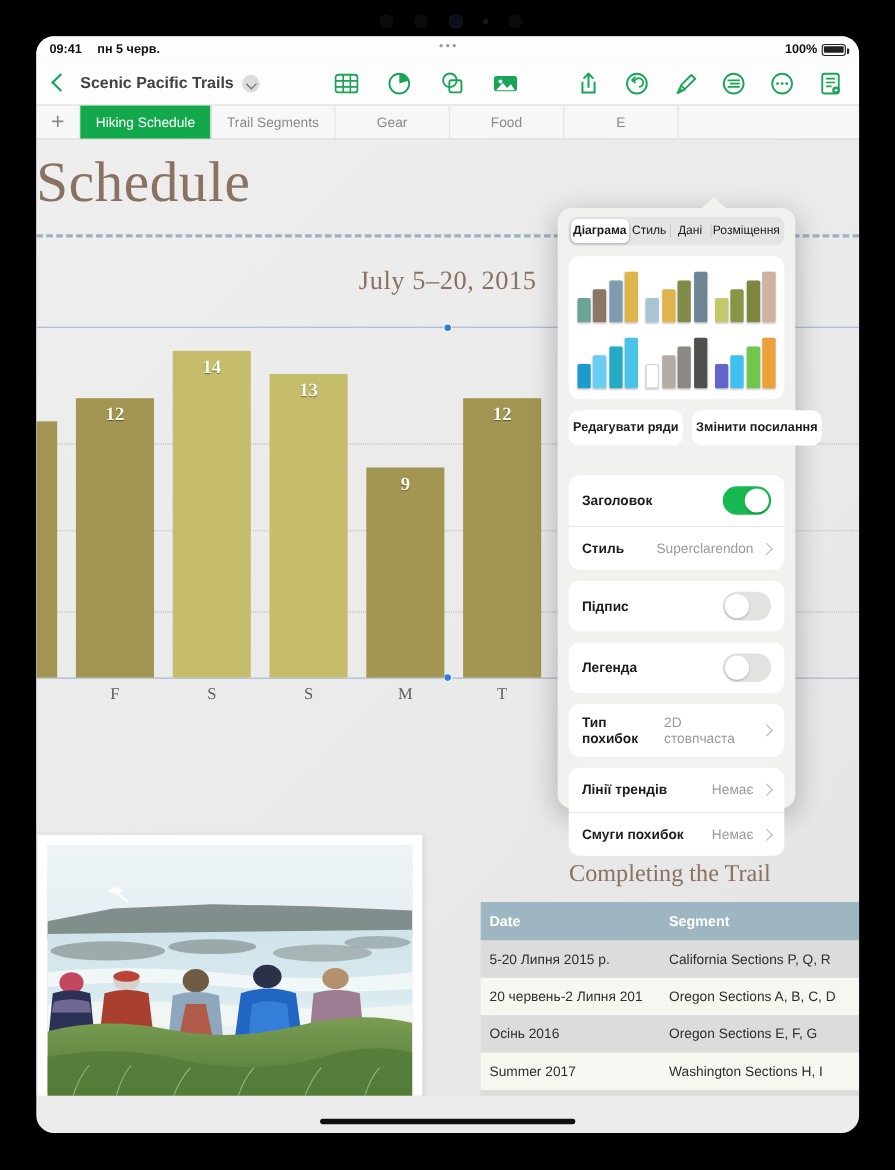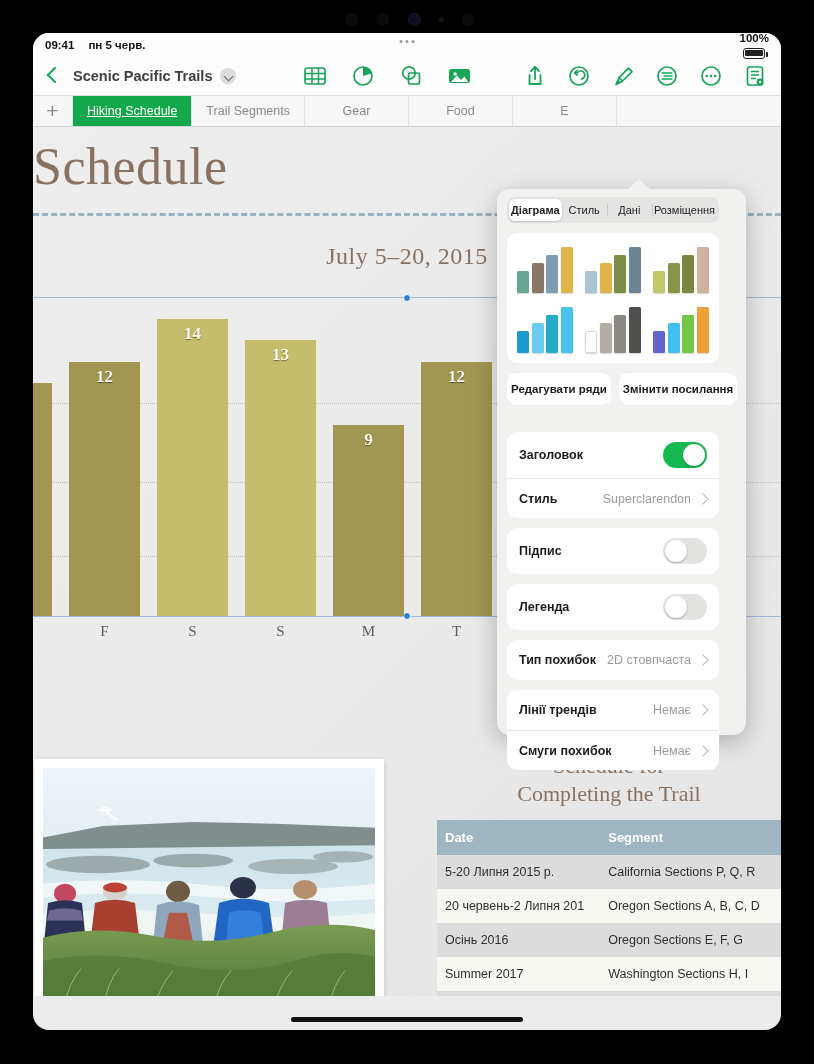--- a/index.html
+++ b/index.html
@@ -37,21 +37,21 @@
   #statusbar {
     height: 24px;
     background: #fdfdfd;
     display: flex; align-items: center;
     padding: 0 12px;
     font-size: 11.5px; font-weight: bold; color: #111;
   }
   #status-left { display: flex; gap: 14px; align-items: baseline; }
   #status-date { font-weight: bold; }
   #status-spacer { flex: 1; }
-  #status-right { display: flex; align-items: center; gap: 4px; flex-direction: column; }
+  #status-right { display: flex; align-items: center; gap: 4px; }
   .battery-shell {
     width: 22px; height: 11px; border: 1.3px solid #222;
     border-radius: 3px; position: relative; display: inline-block;
   }
   .battery-shell::after {
     content: ""; position: absolute; right: -3.5px; top: 3px;
     width: 2px; height: 5px; background: #222; border-radius: 0 1px 1px 0;
   }
   .battery-fill { position: absolute; inset: 1.2px; background: #222; border-radius: 1px; }
   #status-dots { position: absolute; left: 50%; transform: translateX(-50%); top: 7px;
@@ -108,21 +108,21 @@
   #add-sheet {
     width: 40px; display: flex; align-items: center; justify-content: center;
     color: #8b8b8b; font-size: 21px; font-weight: 300; cursor: pointer;
     border-right: 1px solid #e3e3e3;
   }
   .sheet-tab {
     min-width: 104px; display: flex; align-items: center; justify-content: center;
     color: #8a8a8a; border-right: 1px solid #e3e3e3; padding: 0 14px;
     white-space: nowrap; cursor: pointer;
   }
-  .sheet-tab.active { background: #13a84b; color: #fff; text-decoration: underline; }
+  .sheet-tab.active { background: #13a84b; color: #fff; }
 
   
   #canvas {
     position: relative;
     height: 869px;
     background: linear-gradient(135deg,#eeeeee 0%,#e9eae9 55%,#e3e4e3 100%);
     overflow: hidden;
   }
 
   #doc-heading {
@@ -203,25 +203,25 @@
   #schedule th {
     background: #9db6c2; color: #fff; text-align: left; font-weight: bold;
     padding: 10px 8px; font-size: 13px;
   }
   #schedule td { padding: 10px 8px; color: #2e2e2e; white-space: nowrap; }
   #schedule tr.odd td { background: #dcdcdc; }
   #schedule tr.even td { background: #f7f7f2; }
 
   
   #popover {
-    position: absolute; left: 464px; top: 62px;
-    width: 249px; height: 546px;
+    position: absolute; left: 474px; top: 62px;
+    width: 216px; height: 546px;
     background: #f1f1f0; border-radius: 13px;
     box-shadow: 0 6px 26px rgba(0,0,0,.26);
-    padding: 8px 27px 10px 10px;
+    padding: 8px 10px 10px 10px;
     z-index: 40;
   }
   #popover-arrow {
     position: absolute; left: 130px; top: -10px;
     width: 0; height: 0;
     border-left: 12px solid transparent; border-right: 12px solid transparent;
     border-bottom: 11px solid #f1f1f0;
   }
   #seg-control {
     display: flex; align-items: center;

